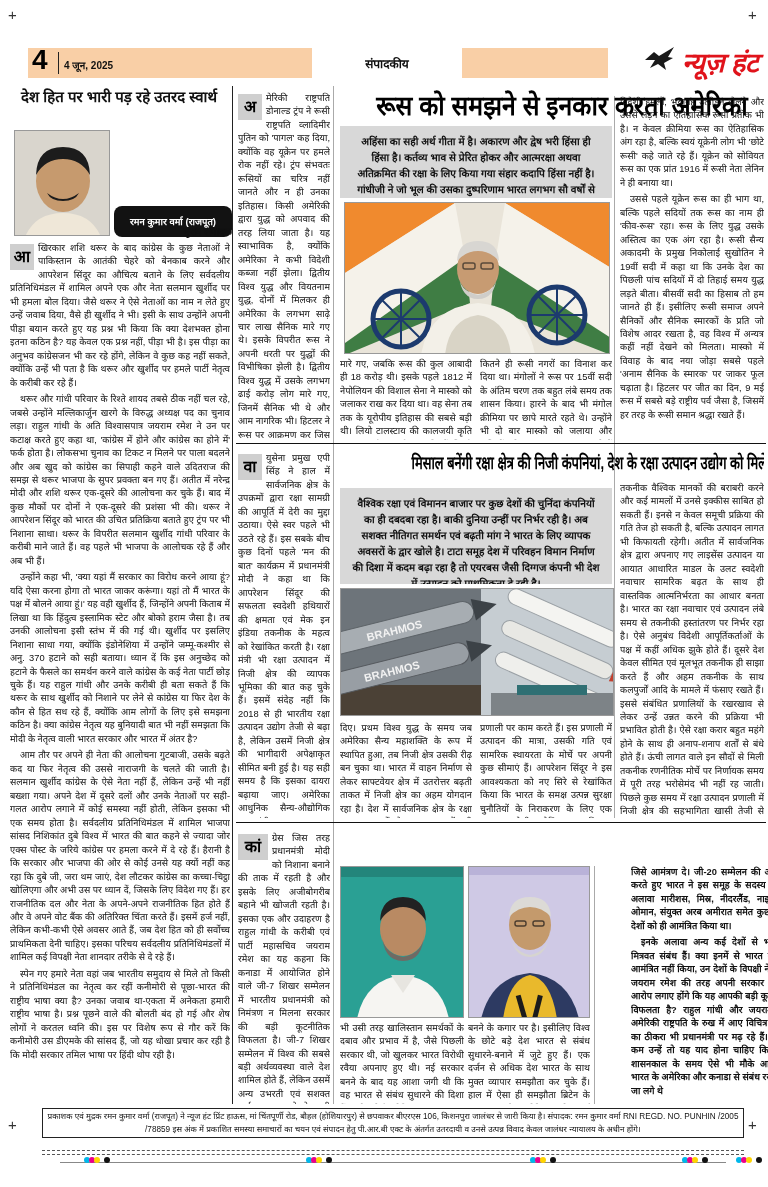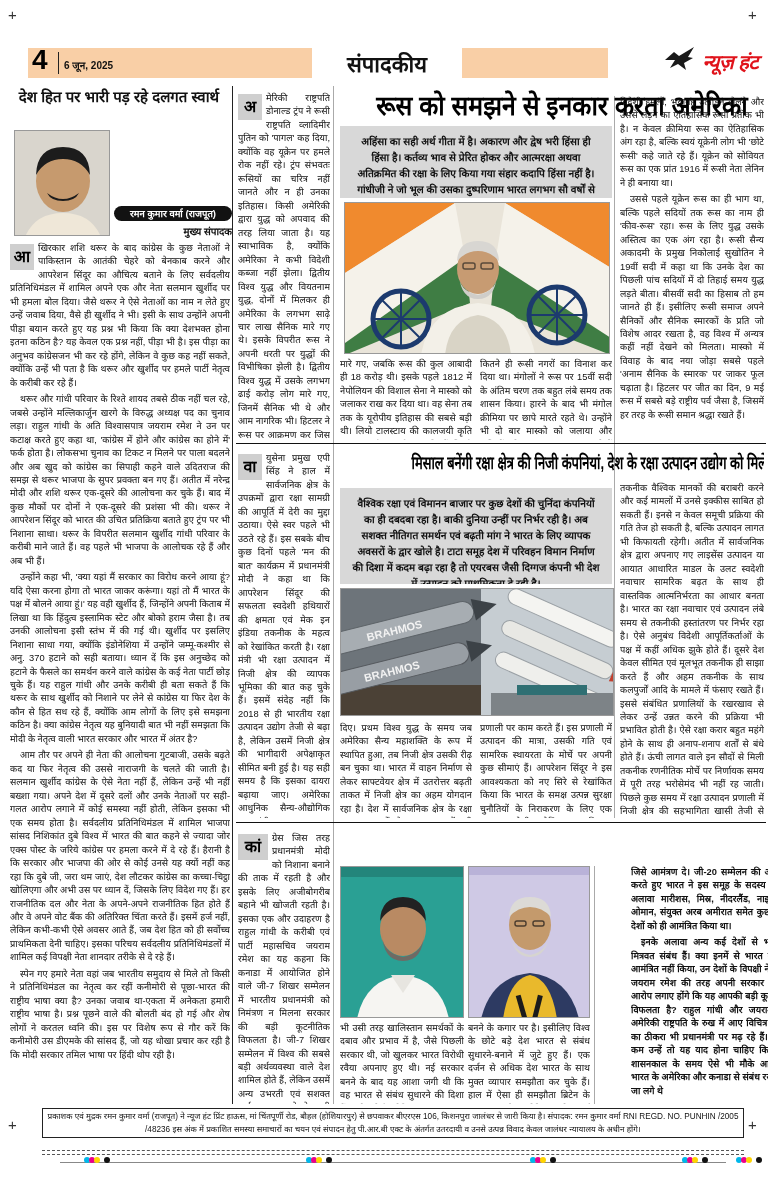--- a/index.html
+++ b/index.html
@@ -7,45 +7,45 @@
         font-family:"Liberation Sans","DejaVu Sans",sans-serif;color:#111;}
   .abs{position:absolute;}
   .crop{position:absolute;font-size:15px;color:#333;font-weight:400;}
   
   .hdr-strip{position:absolute;left:28px;top:48px;width:712px;height:30px;background:#f9cfa6;}
   .pgnum{position:absolute;left:32px;top:44px;font-size:28px;font-weight:700;color:#000;}
   .hdr-div{position:absolute;left:58px;top:52px;width:1px;height:22px;background:#222;}
   .hdr-date{position:absolute;left:64px;top:58px;font-size:10px;font-weight:700;}
   .section-box{position:absolute;left:312px;top:48px;width:150px;height:30px;background:#fff;
                display:flex;align-items:center;justify-content:center;}
-  .section-title{font-size:22px;font-weight:700;}
+  .section-title{font-size:12px;font-weight:700;}
   .masthead{position:absolute;right:4px;top:42px;width:150px;height:38px;background:#fff;
             display:flex;align-items:center;justify-content:flex-end;gap:4px;padding-right:6px;}
-  .masthead-text{color:#e0131b;font-size:20px;font-weight:700;font-style:italic;letter-spacing:-0.5px;}
+  .masthead-text{color:#e0131b;font-size:27px;font-weight:700;font-style:italic;letter-spacing:-0.5px;}
   
   .vrule{position:absolute;width:1px;background:#222;}
   .hrule{position:absolute;height:1px;background:#111;}
   
   .body-txt{font-size:9.3px;line-height:1.45;text-align:justify;overflow:hidden;}
   .body-txt p{margin:0 0 3px 0;text-indent:10px;}
   .body-txt p.first{text-indent:0;}
   .dropcap{float:left;width:24px;height:26px;background:#cfcfcf;color:#000;font-size:16px;font-weight:700;
            display:flex;align-items:center;justify-content:center;margin:2px 4px 0 0;}
   .dropcap.wide{width:30px;}
   
   .hl-wrap{position:absolute;overflow:hidden;text-align:right;}
   .hl-inner{display:inline-block;white-space:nowrap;font-weight:700;color:#000;transform-origin:center;}
   .quote-box{position:absolute;background:#d8d8d8;text-align:center;font-weight:700;
              font-size:10.3px;line-height:1.55;padding:8px 12px;box-sizing:border-box;overflow:hidden;}
   
   .lead-hl{position:absolute;left:8px;top:88px;width:222px;text-align:center;
            font-size:15px;font-weight:700;line-height:1.15;}
   .lead-intro{position:absolute;left:118px;top:134px;width:112px;font-size:8.8px;font-weight:600;
               line-height:1.4;text-align:right;overflow:hidden;height:68px;}
-  .author-pill{position:absolute;left:114px;top:206px;width:118px;height:15px;background:#121212;color:#fff;
+  .author-pill{position:absolute;left:114px;top:206px;width:118px;height:31px;background:#121212;color:#fff;
                border-radius:8px;font-size:9.5px;font-weight:700;display:flex;align-items:center;justify-content:center;}
   .author-role{position:absolute;left:114px;top:224px;width:118px;text-align:right;font-size:10px;font-weight:700;}
   .photo-frame{position:absolute;border:1px solid #999;box-sizing:border-box;overflow:hidden;background:#e6e2da;}
   
   .footer-box{position:absolute;left:42px;top:1108px;width:702px;height:30px;border:1px solid #222;
               box-sizing:border-box;text-align:center;font-size:8.2px;line-height:1.55;padding-top:2px;overflow:hidden;}
   .dash-line{position:absolute;left:42px;top:1150px;width:702px;height:3px;
              border-top:1px dashed #555;border-bottom:1px dashed #555;}
   .reg-line{position:absolute;left:60px;top:1162px;width:666px;height:1px;background:#888;}
   .dotgrp{position:absolute;top:1157px;display:flex;align-items:center;}
@@ -58,42 +58,42 @@
 <div id="page">
 
   <div class="crop" style="left:8px;top:6px;">+</div>
   <div class="crop" style="left:748px;top:6px;">+</div>
   <div class="crop" style="left:8px;top:1116px;">+</div>
   <div class="crop" style="left:748px;top:1116px;">+</div>
 
   <div class="hdr-strip"></div>
   <div class="pgnum">4</div>
   <div class="hdr-div"></div>
-  <div class="hdr-date">6 जून, 2025</div>
+  <div class="hdr-date">4 जून, 2025</div>
   <div class="section-box">
     <span class="section-title">संपादकीय</span>
   </div>
   <div class="masthead">
     <span>
       <svg width="34" height="26" viewBox="0 0 34 26">
           <path d="M1 14 L10 6 L15 10 L30 1 L24 11 L29 12 L20 17 L22 24 L14 18 L6 22 L11 14 Z" fill="#1a1a1a"></path>
         </svg>
     </span>
     <span class="masthead-text">न्यूज़ हंट</span>
   </div>
 
   <div class="vrule" style="left:232px;top:86px;height:1018px;"></div>
   <div class="vrule" style="left:333px;top:86px;height:1018px;background:#aaa;"></div>
   <div class="vrule" style="left:614px;top:96px;height:722px;background:#aaa;"></div>
   <div class="vrule" style="left:594px;top:866px;height:238px;background:#aaa;"></div>
   <div class="hrule" style="left:236px;top:443px;width:530px;"></div>
   <div class="hrule" style="left:236px;top:822px;width:530px;"></div>
 
   <div class="lead-hl">
-    <div>देश हित पर भारी पड़ रहे दलगत स्वार्थ</div>
+    <div>देश हित पर भारी पड़ रहे उतरद स्वार्थ</div>
   </div>
 
   <div class="photo-frame" style="left:14px;top:130px;width:96px;height:106px;">
     <svg width="96" height="106" viewBox="0 0 96 106">
       <rect width="96" height="106" fill="#d9d5cd"></rect>
       <ellipse cx="48" cy="50" rx="27" ry="31" fill="#c69a6e"></ellipse>
       <path d="M21 44 Q22 16 48 16 Q74 16 75 44 Q66 28 48 28 Q30 28 21 44 Z" fill="#1c1c1c"></path>
       <path d="M32 62 Q48 74 64 62 Q60 70 48 70 Q36 70 32 62 Z" fill="#1c1c1c"></path>
       <path d="M10 106 Q20 82 48 82 Q76 82 86 106 Z" fill="#efe7d8"></path>
     </svg>
@@ -247,21 +247,21 @@
 
   <div class="abs body-txt" style="left:340px;top:1022px;width:124px;height:82px;">भी उसी तरह खालिस्तान समर्थकों के दबाव और प्रभाव में है, जैसे पिछली सरकार थी, जो खुलकर भारत विरोधी रवैया अपनाए हुए थी। नई सरकार बनने के बाद यह आशा जगी थी कि वह भारत से संबंध सुधारने की दिशा में आगे बढ़ेगी, लेकिन शायद उसका ऐसा इरादा नहीं। जो भी हो, कनाडा जी-7 सम्मेलन में भारत को आमंत्रण न देकर, अपना ही अहित करेगा। आज भारत सबसे तेजी से बढ़ती अर्थव्यवस्था है और अब चौथी बड़ी आर्थिकी</div>
   <div class="abs body-txt" style="left:468px;top:1022px;width:122px;height:82px;">बनने के कगार पर है। इसीलिए विश्व के छोटे बड़े देश भारत से संबंध सुधारने-बनाने में जुटे हुए हैं। एक दर्जन से अधिक देश भारत के साथ मुक्त व्यापार समझौता कर चुके हैं। हाल में ऐसा ही समझौता ब्रिटेन के साथ हुआ है। अमेरिका समेत कई देशों से ऐसे समझौतों पर वार्ता चल रही है। लंबे समय तक सत्ता में रहे कांग्रेस नेताओं को तो यह अच्छे से पता होना चाहिए कि जी-7 जैसे सम्मेलन में यह मेजबान देश का अधिकार होता है कि वह</div>
   <div class="abs body-txt" style="left:631px;top:866px;width:164px;height:238px;font-weight:bold;">
     <p class="first">जिसे आमंत्रण दे। जी-20 सम्मेलन की अध्यक्षता करते हुए भारत ने इस समूह के सदस्य देशों के अलावा मारीशस, मिस्र, नीदरलैंड, नाइजीरिया, ओमान, संयुक्त अरब अमीरात समेत कुछ चुनिंदा देशों को ही आमंत्रित किया था।</p>
     <p>इनके अलावा अन्य कई देशों से भारत के मित्रवत संबंध हैं। क्या इनमें से भारत ने जिन्हें आमंत्रित नहीं किया, उन देशों के विपक्षी नेताओं ने जयराम रमेश की तरह अपनी सरकार पर वैसे आरोप लगाए होंगे कि यह आपकी बड़ी कूटनीतिक विफलता है? राहुल गांधी और जयराम रमेश अमेरिकी राष्ट्रपति के रुख में आए विचित्र बदलाव का ठीकरा भी प्रधानमंत्री पर मढ़ रहे हैं। कम से कम उन्हें तो यह याद होना चाहिए कि कांग्रेस शासनकाल के समय ऐसे भी मौके आए, जब भारत के अमेरिका और कनाडा से संबंध रसातल में जा लगे थे</p>
   </div>
 
   <div class="footer-box">
     <div>प्रकाशक एवं मुद्रक रमन कुमार वर्मा (राजपूत) ने न्यूज हंट प्रिंट हाऊस, मां चिंतपूर्णी रोड, बौहल (होशियारपुर) से छपवाकर बीएरएस 106, किशनपुरा जालंधर से जारी किया है। संपादक: रमन कुमार वर्मा RNI REGD. NO. PUNHIN /2005</div>
-    <div>/48236 इस अंक में प्रकाशित समस्या समाचारों का चयन एवं संपादन हेतु पी.आर.बी एक्ट के अंतर्गत उतरदायी व उनसे उत्पन्न विवाद केवल जालंधर न्यायालय के अधीन होंगे।</div>
+    <div>/78859 इस अंक में प्रकाशित समस्या समाचारों का चयन एवं संपादन हेतु पी.आर.बी एक्ट के अंतर्गत उतरदायी व उनसे उत्पन्न विवाद केवल जालंधर न्यायालय के अधीन होंगे।</div>
   </div>
 
   <div class="dash-line"></div>
   <div class="reg-line"></div>
 
   <div class="dotgrp" style="left:84px;">
     <span class="dot" style="background:#00b7eb;"></span>
       <span class="dot" style="background:#ec008c;"></span>
       <span class="dot" style="background:#ffd400;"></span>
       <span class="dot k" style="background:#111;"></span>

